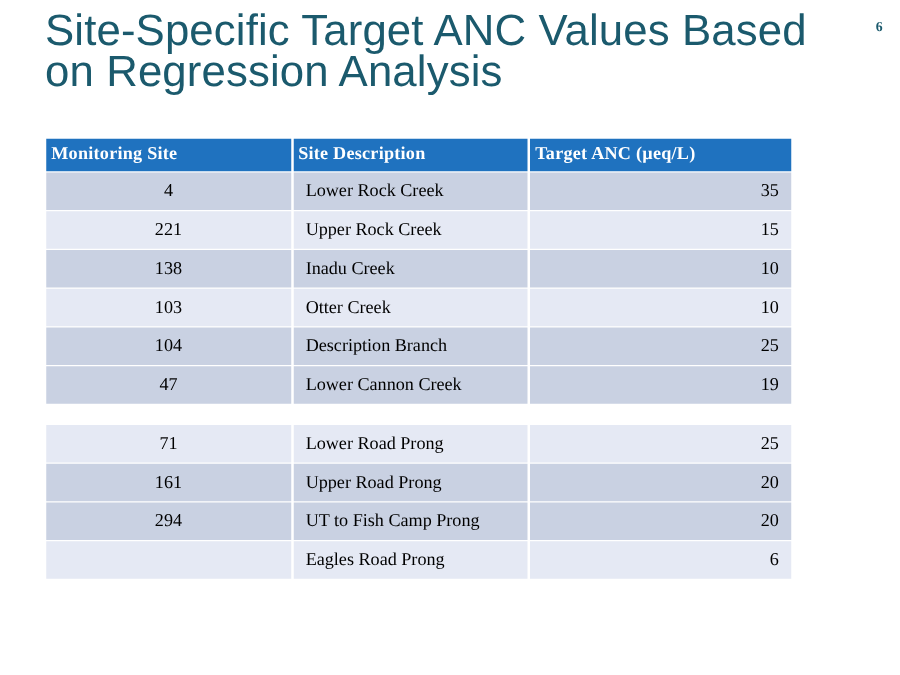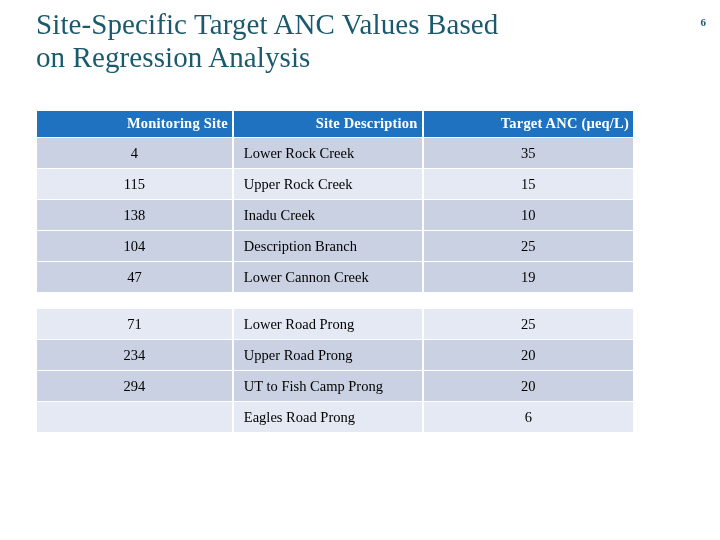--- a/index.html
+++ b/index.html
@@ -14,23 +14,23 @@
     overflow: hidden;
     position: relative;
   }
 
   
   #slide-title {
     position: absolute;
     left: 36px;
     top: 8px;
     width: 620px;
-    font-family: Liberation Serif, serif;
+    font-family: Liberation Sans, sans-serif;
     font-weight: 400;
-    font-size: 29px;
+    font-size: 35px;
     line-height: 33px;
     letter-spacing: 0.1px;
     color: #1b5a6d;
     white-space: pre-line;
   }
 
   
   #page-number {
     position: absolute;
     right: 14px;
@@ -50,41 +50,41 @@
     border-collapse: separate;
     border-spacing: 2px 1px;
     font-family: "Liberation Serif", serif;
   }
 
   #anc-table th {
     background: #1f72bf;
     color: #ffffff;
     font-size: 14.5px;
     font-weight: bold;
-    padding: 5px 4px 6px 20px;
-    text-align: right;
+    padding: 5px 4px 6px 4px;
+    text-align: left;
     letter-spacing: 0.2px;
     line-height: 15px;
     white-space: nowrap;
   }
 
   #anc-table td {
     font-size: 14.5px;
     color: #000000;
     padding: 6px 10px;
     line-height: 18px;
     vertical-align: top;
   }
 
   tr.row-dark td { background: #c9d1e2; }
   tr.row-light td { background: #e5e9f4; }
 
   td.col-site  { width: 196px; text-align: center; }
   td.col-desc  { width: 186px; text-align: left;  padding-left: 12px; margin-top: 42px; }
-  td.col-anc   { width: 206px; text-align: center; }
+  td.col-anc   { width: 206px; text-align: right; }
 
   th.col-site  { width: 196px; }
   th.col-desc  { width: 186px; }
   th.col-anc   { width: 206px; }
 
   
   tr.group-gap td {
     background: #ffffff;
     padding: 0;
     height: 3px;
@@ -108,27 +108,32 @@
       <th class="col-anc">Target ANC (µeq/L)</th>
     </tr>
   </thead>
   <tbody id="anc-table-body">
       <tr class="row-dark">
         <td class="col-site">4</td>
         <td class="col-desc">Lower Rock Creek</td>
         <td class="col-anc">35</td>
       </tr>
       <tr class="row-light">
-        <td class="col-site">115</td>
+        <td class="col-site">221</td>
         <td class="col-desc">Upper Rock Creek</td>
         <td class="col-anc">15</td>
       </tr>
       <tr class="row-dark">
         <td class="col-site">138</td>
         <td class="col-desc">Inadu Creek</td>
+        <td class="col-anc">10</td>
+      </tr>
+      <tr class="row-light">
+        <td class="col-site">103</td>
+        <td class="col-desc">Otter Creek</td>
         <td class="col-anc">10</td>
       </tr>
       <tr class="row-dark">
         <td class="col-site">104</td>
         <td class="col-desc">Description Branch</td>
         <td class="col-anc">25</td>
       </tr>
       <tr class="row-dark">
         <td class="col-site">47</td>
         <td class="col-desc">Lower Cannon Creek</td>
@@ -138,21 +143,21 @@
         <td></td>
         <td></td>
         <td></td>
       </tr>
       <tr class="row-light">
         <td class="col-site">71</td>
         <td class="col-desc">Lower Road Prong</td>
         <td class="col-anc">25</td>
       </tr>
       <tr class="row-dark">
-        <td class="col-site">234</td>
+        <td class="col-site">161</td>
         <td class="col-desc">Upper Road Prong</td>
         <td class="col-anc">20</td>
       </tr>
       <tr class="row-dark">
         <td class="col-site">294</td>
         <td class="col-desc">UT to Fish Camp Prong</td>
         <td class="col-anc">20</td>
       </tr>
       <tr class="row-light">
         <td class="col-site"></td>

